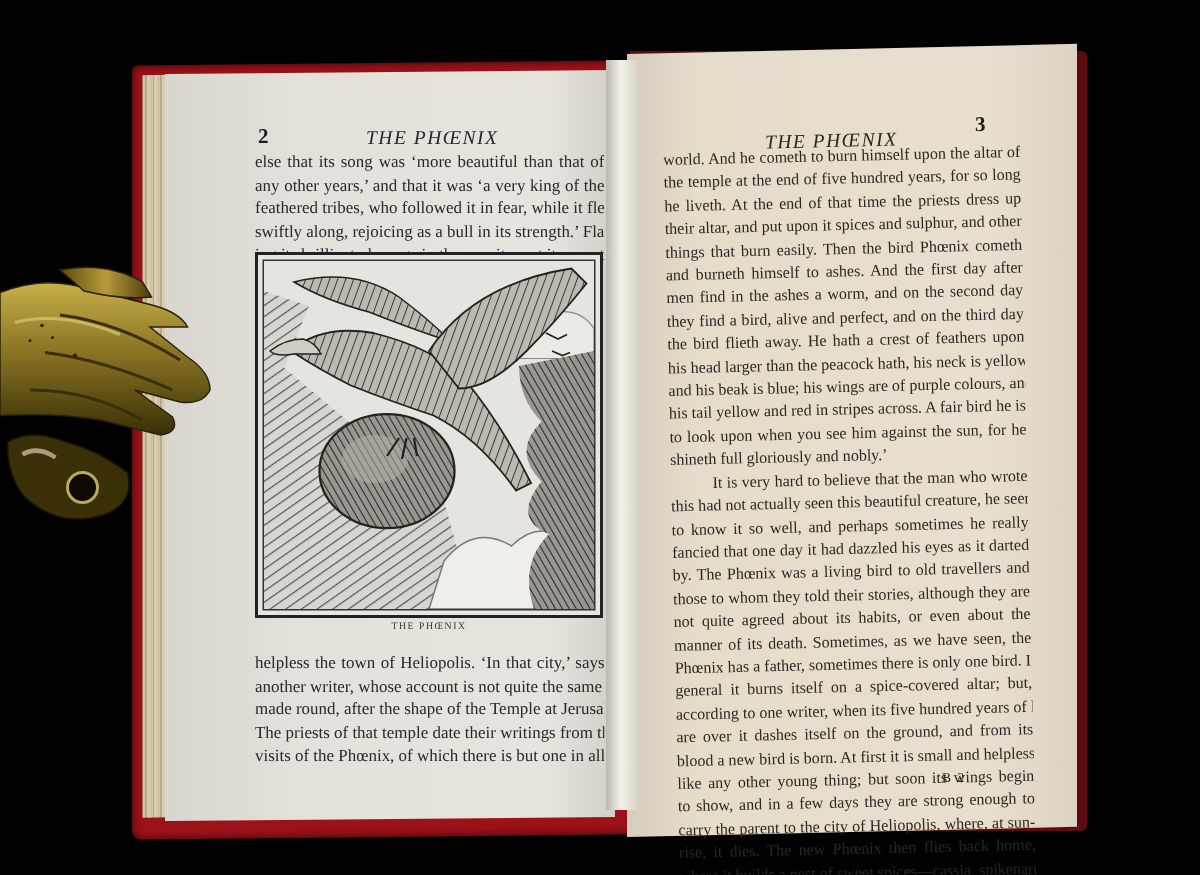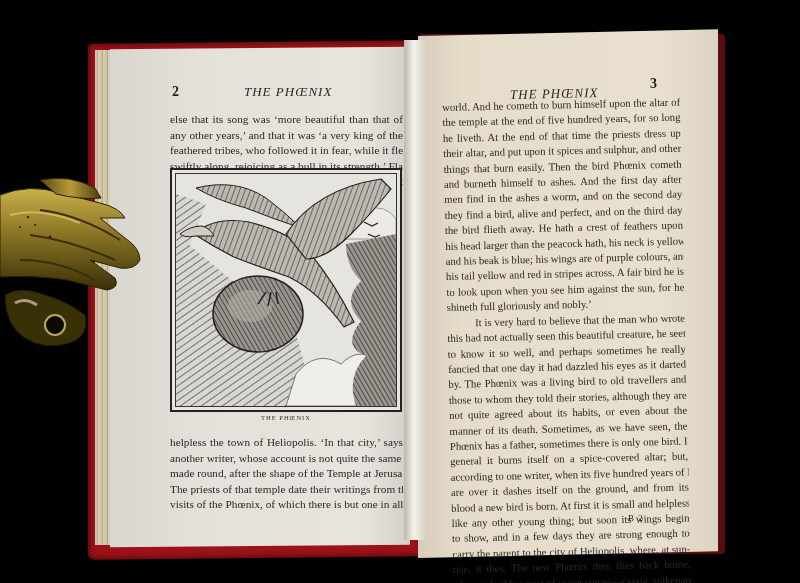--- a/index.html
+++ b/index.html
@@ -90,21 +90,21 @@
   <div class="cover-right"></div>
   <div class="edges-left"></div>
 
   <div class="page-left"></div>
   <div class="page-right"></div>
   <div class="gutter"></div>
 
   <div class="folio" style="left:172px;top:84px;">2</div>
   <div class="running-head" style="left:244px;top:84px;">THE PHŒNIX</div>
 
-  <div class="body-text" style="left:170px;top:112px;width:233px;">
+  <div class="body-text" style="left:170px;top:101px;width:233px;">
     <span class="ln">else that its song was ‘more beautiful than that of</span>
     <span class="ln">any other years,’ and that it was ‘a very king of the</span>
     <span class="ln">feathered tribes, who followed it in fear, while it flew</span>
     <span class="ln">swiftly along, rejoicing as a bull in its strength.’ Flash-</span>
     <span class="ln">ing its brilliant plumage in the sun, it went its way till it</span>
   </div>
 
   <div class="plate">
     <svg width="220" height="232" viewBox="0 0 220 232">
       <defs>

